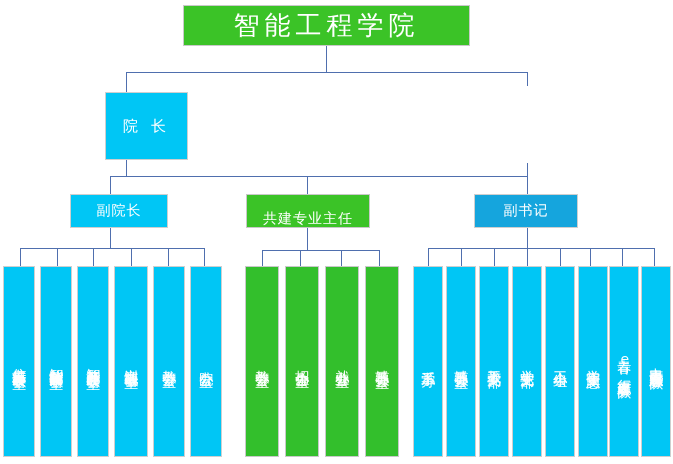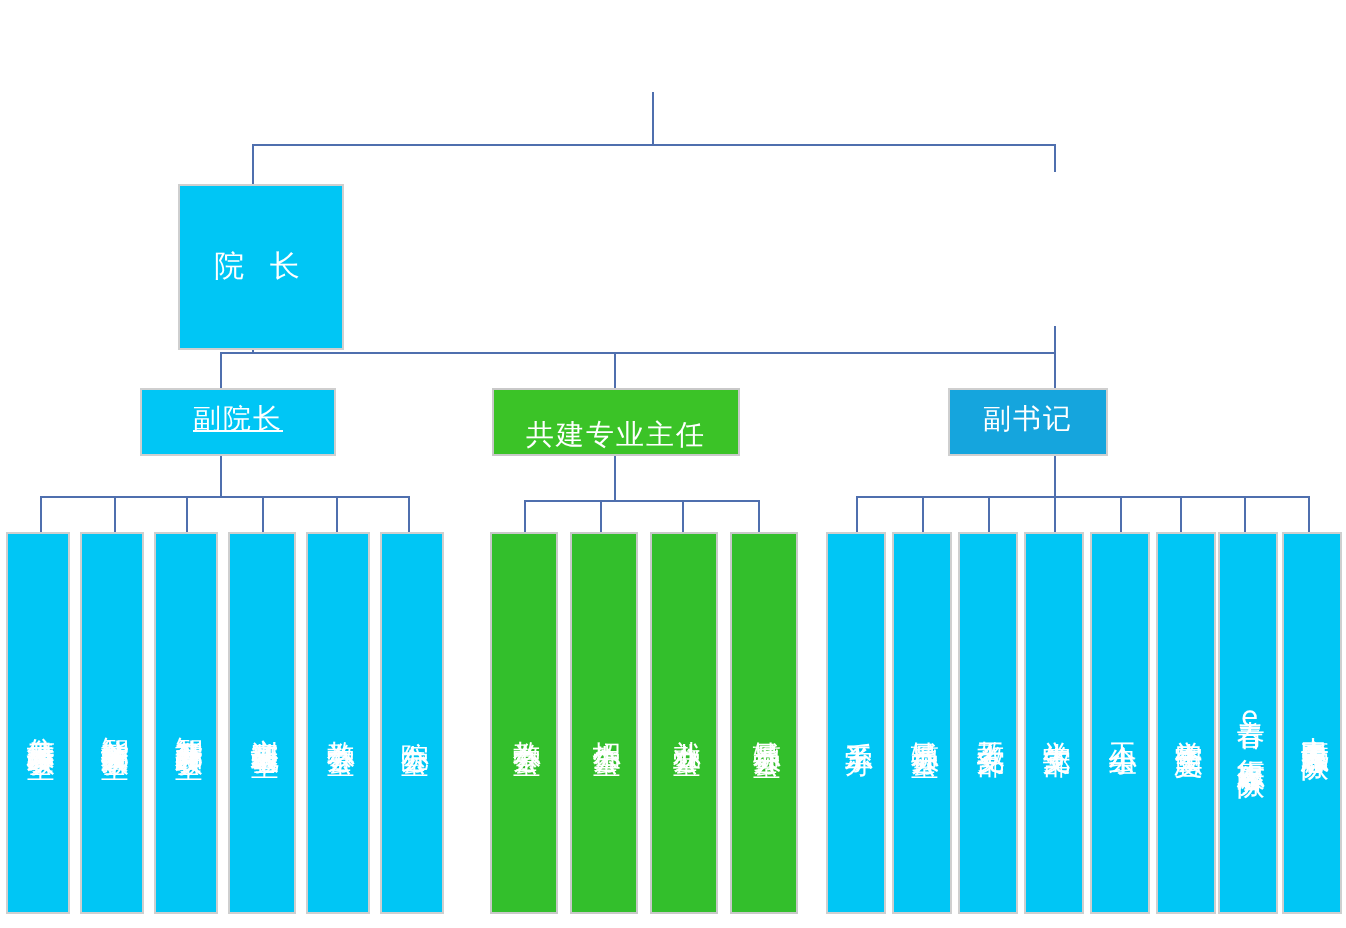--- a/index.html
+++ b/index.html
@@ -118,35 +118,38 @@
   <div class="conn h" style="left:428px; top:248px; width:226px;"></div>
   <div class="conn v" style="left:428px; top:248px; height:18px;"></div>
   <div class="conn v" style="left:461px; top:248px; height:18px;"></div>
   <div class="conn v" style="left:494px; top:248px; height:18px;"></div>
   <div class="conn v" style="left:527px; top:248px; height:18px;"></div>
   <div class="conn v" style="left:560px; top:248px; height:18px;"></div>
   <div class="conn v" style="left:590px; top:248px; height:18px;"></div>
   <div class="conn v" style="left:622px; top:248px; height:18px;"></div>
   <div class="conn v" style="left:654px; top:248px; height:18px;"></div>
 
-
-  <div class="node cyan lvl2" style="left:89px; top:92px; width:83px; height:83px;">
+  <div class="node green title-node" style="left:183px; top:5px; width:287px; height:41px;">
+    <span class="label">智能工程学院</span>
+  </div>
+
+  <div class="node cyan lvl2" style="left:105px; top:92px; width:83px; height:68px;">
     <span class="label">院 长</span>
   </div>
 
 
-  <div class="node cyan lvl3" style="left:70px; top:194px; width:98px; height:34px;text-decoration:underline;">
+  <div class="node cyan lvl3" style="left:70px; top:194px; width:98px; height:34px;">
     <span class="label">副院长</span>
   </div>
 
   <div class="node green lvl3" style="left:246px; top:194px; width:124px; height:34px;align-items:flex-end;">
     <span class="label">共建专业主任</span>
   </div>
 
-  <div class="node blue lvl3" style="left:474px; top:194px; width:80px; height:34px;">
+  <div class="node blue lvl3" style="left:474px; top:194px; width:104px; height:34px;">
     <span class="label">副书记</span>
   </div>
 
   <div class="node cyan leaf vert" style="left:3px; top:266px; width:32px; height:191px;">
     <span class="label">信息技术开发教研室</span>
   </div>
   <div class="node cyan leaf vert" style="left:40px; top:266px; width:32px; height:191px;">
     <span class="label">智能控制技术教研室</span>
   </div>
   <div class="node cyan leaf vert" style="left:77px; top:266px; width:32px; height:191px;">

